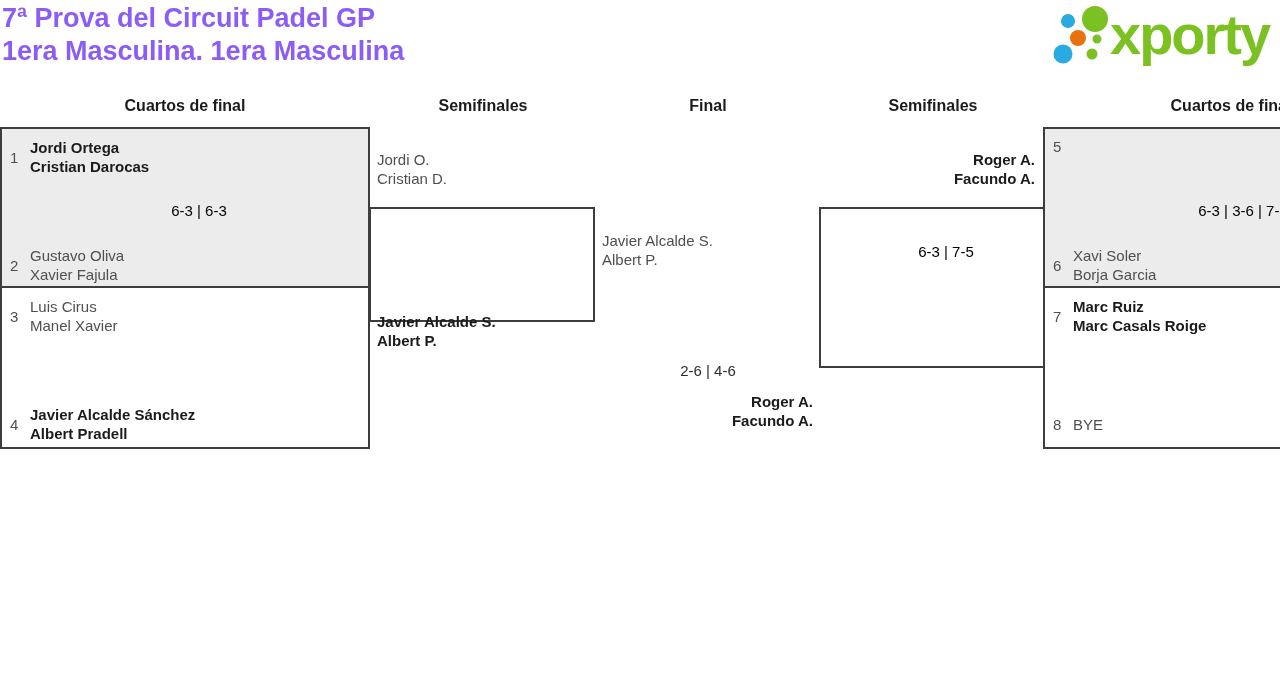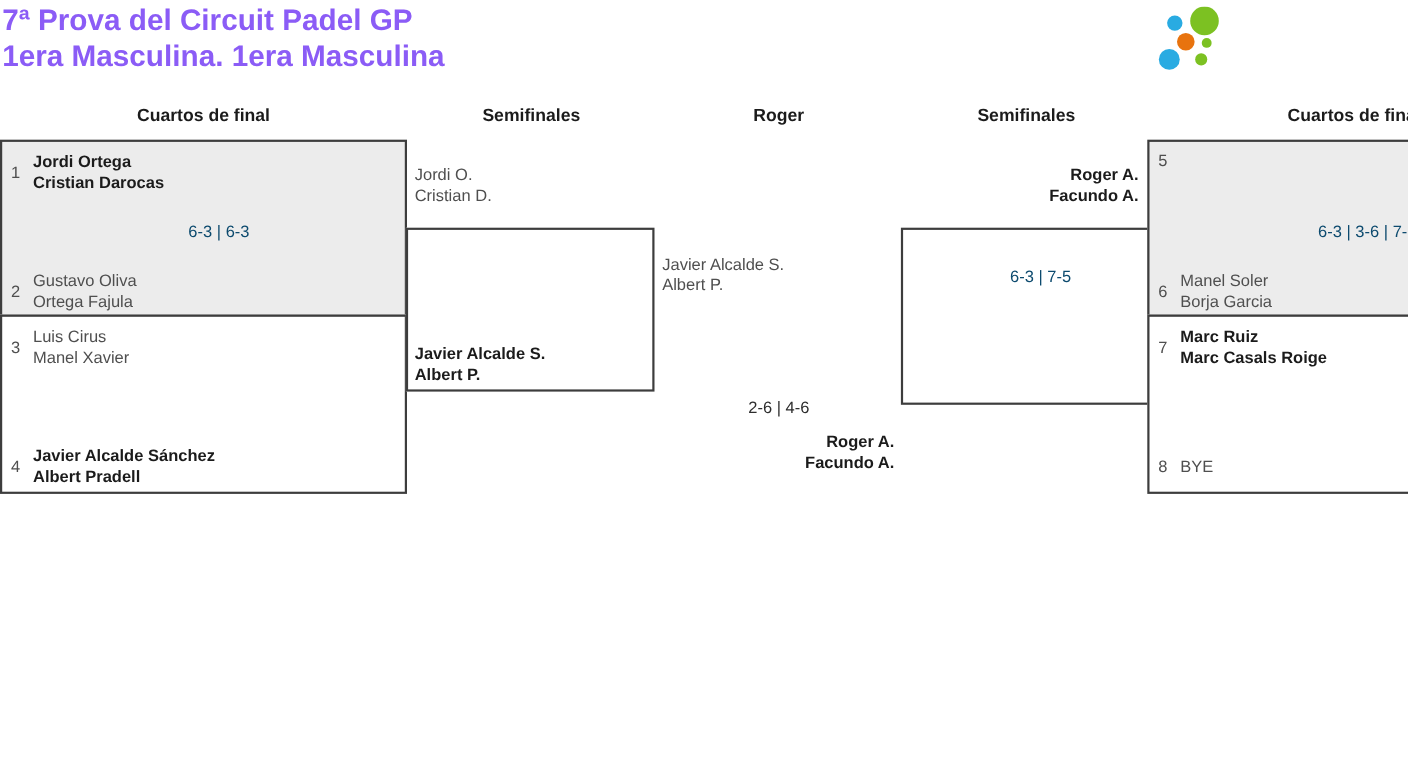--- a/index.html
+++ b/index.html
@@ -20,21 +20,21 @@
                 font-size:16px;font-weight:700;color:#1b1b1b;white-space:nowrap;}
   
   .match{position:absolute;border:2px solid #3d3d3d;box-sizing:border-box;background:#fff;}
   .match.shaded{background:#ececec;}
   .prow{position:absolute;display:flex;align-items:center;white-space:nowrap;}
   .seed{flex:0 0 20px;width:20px;font-size:15px;color:#4f4f4f;padding-left:2px;}
   .names{font-size:15px;line-height:19px;}
   .w{font-weight:700;color:#1b1b1b;}
   .l{font-weight:400;color:#4f4f4f;}
   .score{position:absolute;left:16px;right:0;text-align:center;font-size:15px;
-         color:#0c4a6e;white-space:nowrap;padding-left:12px;}
+         color:#000000;white-space:nowrap;padding-left:12px;}
   
   .q-top{top:9px;left:6px;}
   .q-mid{top:73px;}
   .q-bot{top:117px;left:6px;}
   .q-bot.bye{top:127px;}
   
   .sf-top{top:-59px;}
   .sf-mid{top:34px;}
   .sf-bot{top:103px;}
   .align-left .prow{left:6px;}
@@ -56,42 +56,43 @@
 
 <div class="logo">
   <svg class="logo-dots" width="64" height="66" viewBox="0 0 64 66">
     <circle cx="20" cy="15" r="7" fill="#29abe2"></circle>
     <circle cx="47" cy="13" r="13" fill="#7cc122"></circle>
     <circle cx="30" cy="32" r="8" fill="#e8730e"></circle>
     <circle cx="49" cy="33" r="4.5" fill="#7cc122"></circle>
     <circle cx="15" cy="48" r="9.5" fill="#29abe2"></circle>
     <circle cx="44" cy="48" r="5.5" fill="#7cc122"></circle>
   </svg>
+  <span class="logo-text">xporty</span>
 </div>
 
 <div class="round-header" style="left:35px">Cuartos de final</div>
 <div class="round-header" style="left:333px">Semifinales</div>
-<div class="round-header" style="left:558px">Roger</div>
+<div class="round-header" style="left:558px">Final</div>
 <div class="round-header" style="left:783px">Semifinales</div>
 <div class="round-header" style="left:1081px">Cuartos de final</div>
 
 <div class="match shaded" style="left:0;top:127px;width:370px;height:161px">
   <div class="prow q-top">
     <span class="seed">1</span>
     <div class="names w">
       <div>Jordi Ortega</div>
       <div>Cristian Darocas</div>
     </div>
   </div>
   <div class="score q-mid">6-3 | 6-3</div>
   <div class="prow q-bot">
     <span class="seed">2</span>
     <div class="names l">
       <div>Gustavo Oliva</div>
-      <div>Ortega Fajula</div>
+      <div>Xavier Fajula</div>
     </div>
   </div>
 </div>
 
 <div class="match" style="left:0;top:286px;width:370px;height:163px">
   <div class="prow q-top">
     <span class="seed">3</span>
     <div class="names l">
       <div>Luis Cirus</div>
       <div>Manel Xavier</div>
@@ -99,21 +100,21 @@
   </div>
   <div class="prow q-bot">
     <span class="seed">4</span>
     <div class="names w">
       <div>Javier Alcalde Sánchez</div>
       <div>Albert Pradell</div>
     </div>
   </div>
 </div>
 
-<div class="match align-left" style="left:369px;top:207px;width:226px;height:149px">
+<div class="match align-left" style="left:369px;top:207px;width:226px;height:115px">
   <div class="prow sf-top">
     <div class="names l">
       <div>Jordi O.</div>
       <div>Cristian D.</div>
     </div>
   </div>
   <div class="prow sf-bot">
     <div class="names w">
       <div>Javier Alcalde S.</div>
       <div>Albert P.</div>
@@ -142,21 +143,21 @@
 </div>
 
 <div class="match shaded" style="left:1043px;top:127px;width:372px;height:161px">
   <div class="prow q-top">
     <span class="seed">5</span>
   </div>
   <div class="score q-mid">6-3 | 3-6 | 7-6</div>
   <div class="prow q-bot">
     <span class="seed">6</span>
     <div class="names l">
-      <div>Manel Soler</div>
+      <div>Xavi Soler</div>
       <div>Borja Garcia</div>
     </div>
   </div>
 </div>
 
 <div class="match" style="left:1043px;top:286px;width:372px;height:163px">
   <div class="prow q-top">
     <span class="seed">7</span>
     <div class="names w">
       <div>Marc Ruiz</div>

